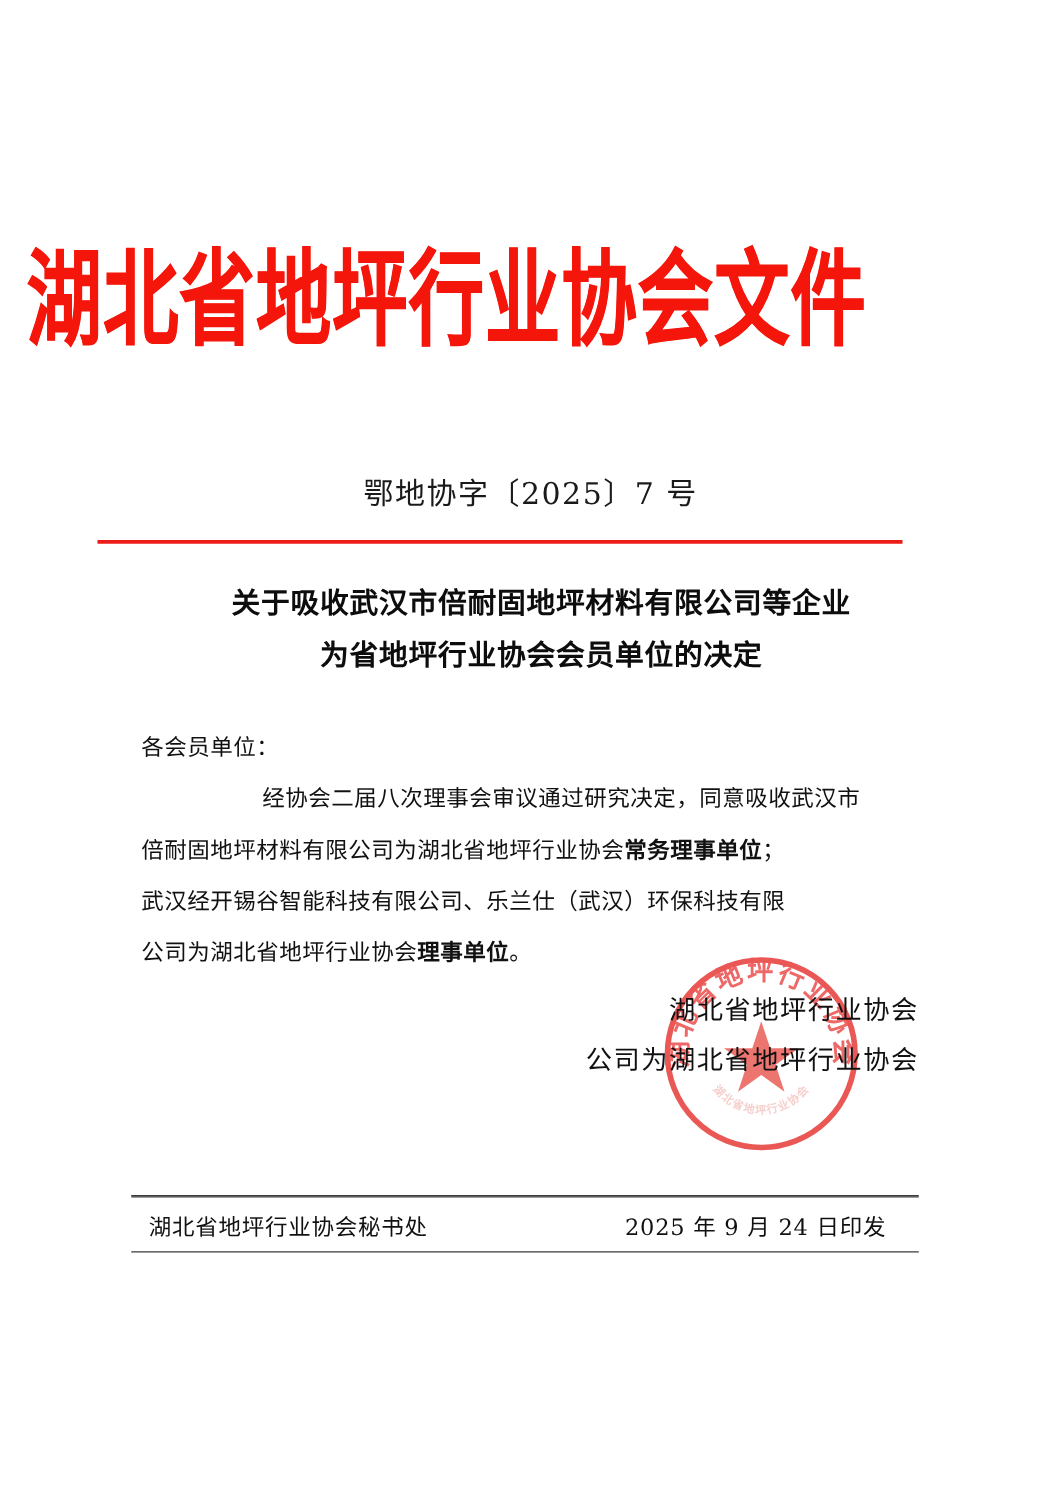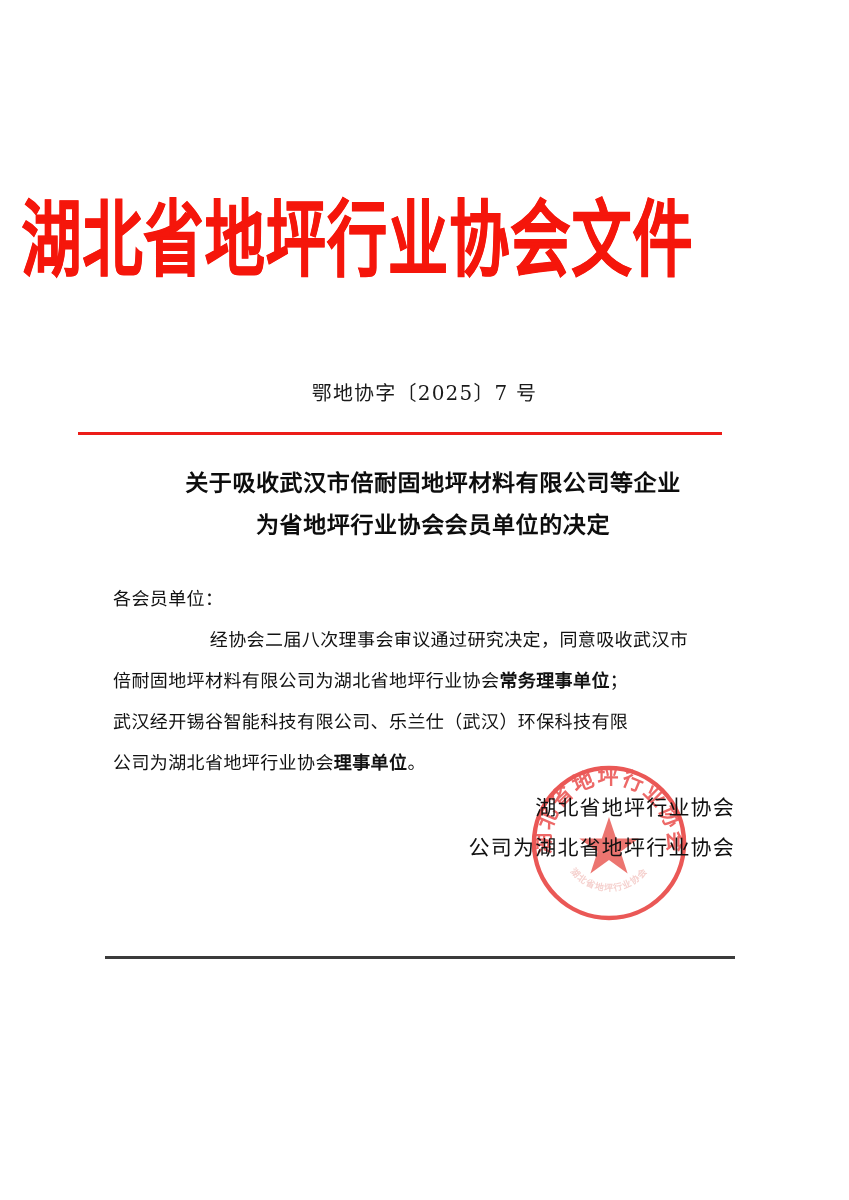--- a/index.html
+++ b/index.html
@@ -45,21 +45,21 @@
     -webkit-text-stroke: 0.6px #f5160b;
   }
 
   
   .doc-number {
     position: absolute;
     top: 379px;
     left: 0;
     width: 849px;
     text-align: center;
-    font-size: 20px;
+    font-size: 24px;
     line-height: 1.4;
     letter-spacing: 1.2px;
     color: #1a1a1a;
   }
 
   
   .red-rule {
     position: absolute;
     top: 432px;
     left: 78px;
@@ -210,16 +210,20 @@
       </text>
       <text font-family="'DejaVu Serif','Liberation Serif',serif" font-size="9" font-weight="700" fill="#f0b9b5" opacity="0.75" letter-spacing="1">
         <textPath href="#sealArcBottom" startOffset="50%" text-anchor="middle">湖北省地坪行业协会</textPath>
       </text>
     </svg>
   </div>
 
   <div class="footer">
     <div class="footer-rule"></div>
     <div class="footer-rule"></div>
+    <div class="footer-row">
+      <span class="footer-cell-left">湖北省地坪行业协会秘书处</span>
+      <span class="footer-cell-right">2025 年 9 月 24 日印发</span>
+    </div>
     <div class="footer-rule thin"></div>
   </div>
 
 </div>
 
 </body></html>

